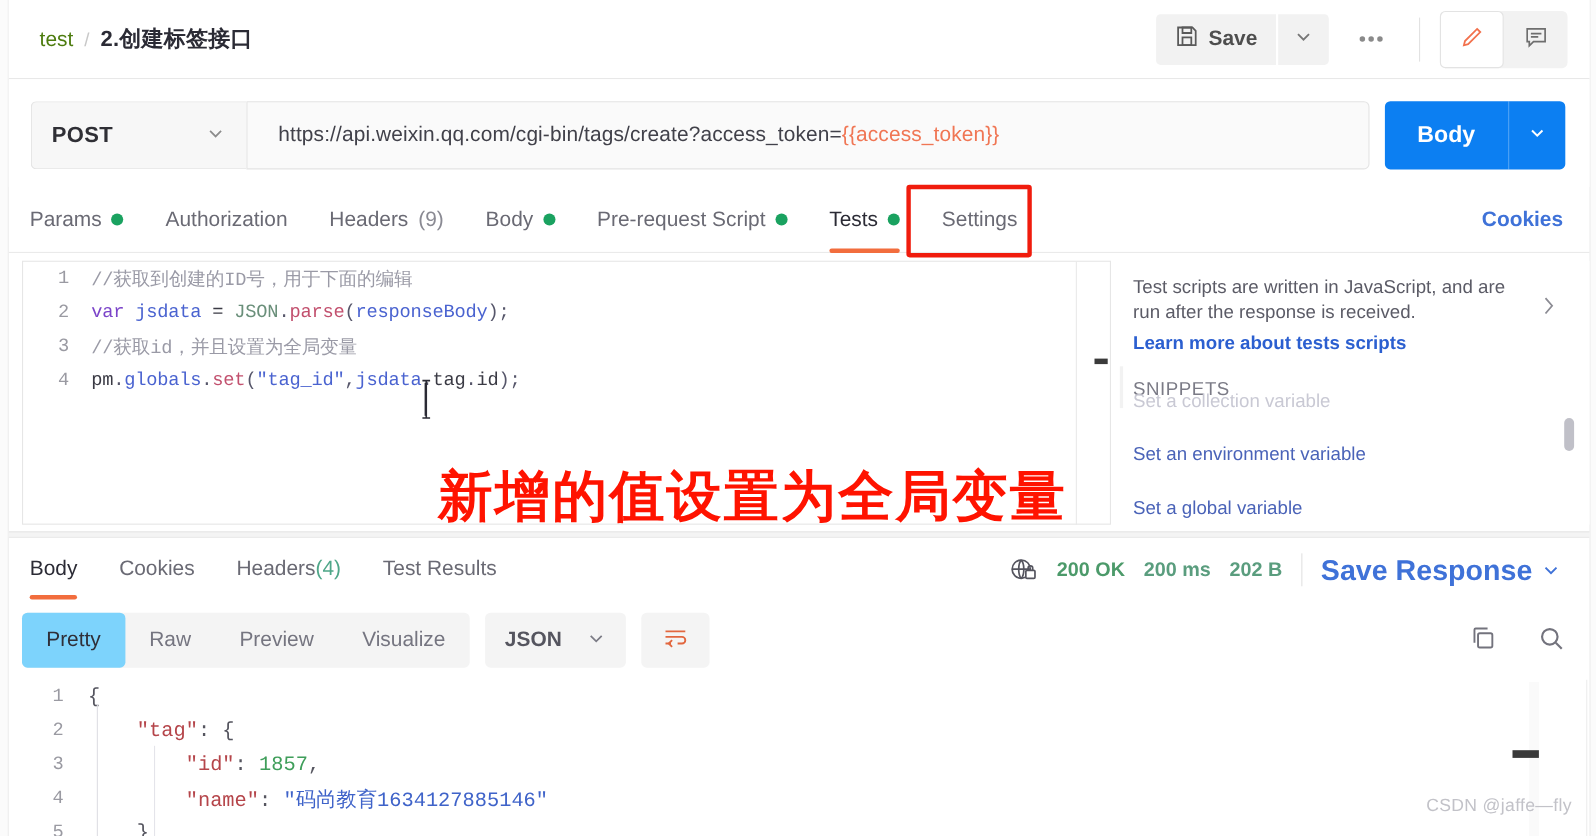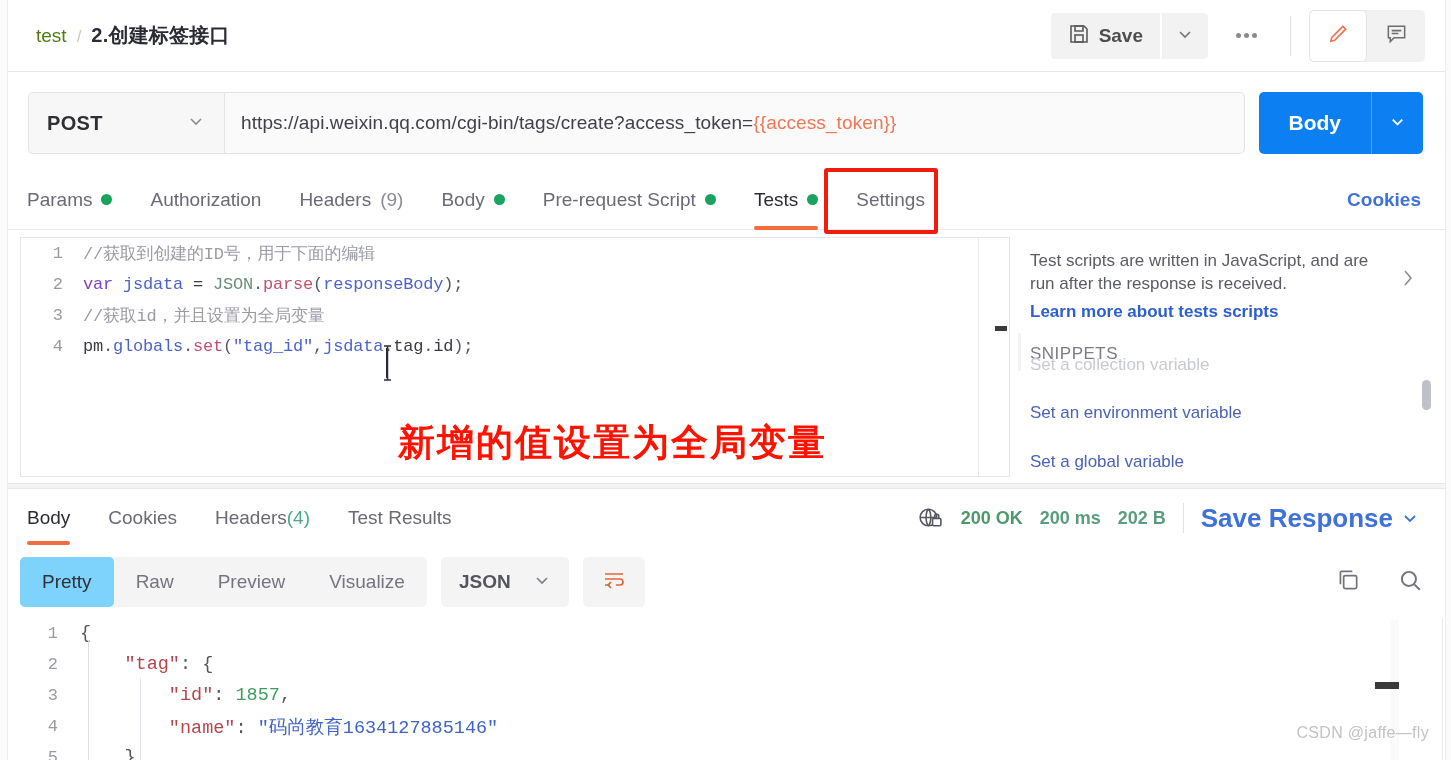--- a/index.html
+++ b/index.html
@@ -52,21 +52,21 @@
   .urlbar { position: absolute; left: 8px; top: 72px; right: 6px; height: 98px; background: #fff; }
   .urlbar-inner { position: absolute; left: 20px; top: 20px; right: 22px; height: 62px; display: flex; }
   .method {
     width: 196px; background: #f7f7f7; border: 1px solid #e4e4e4; border-right: 0;
     border-radius: 5px 0 0 5px; display: flex; align-items: center; padding: 0 18px; cursor: pointer;
   }
   .method .m-label { font-size: 20px; font-weight: 700; color: #2f2f35; letter-spacing: .3px; }
   .method .m-caret { margin-left: auto; }
   .url-input {
     flex: 1; background: #fafafa; border: 1px solid #e4e4e4; border-radius: 0 5px 5px 0;
-    display: flex; align-items: center; padding: 0 16px; overflow: hidden; cursor: text;
+    display: flex; align-items: center; padding: 0 28px; overflow: hidden; cursor: text;
   }
   .url-text { font-size: 19px; color: #41414a; white-space: nowrap; letter-spacing: .1px; }
   .url-var { color: #f07654; }
   .send-wrap { margin-left: 14px; display: flex; align-items: stretch; background: #0c7ff2; border-radius: 5px; }
   .send-btn { display: flex; align-items: center; padding: 0 30px; cursor: pointer; }
   .send-btn span { font-size: 21px; font-weight: 700; color: #fff; }
   .send-caret { width: 52px; display: flex; align-items: center; justify-content: center; cursor: pointer; border-left: 1px solid rgba(255,255,255,.28); }
 
   
   .req-tabs { position: absolute; left: 8px; top: 170px; right: 6px; height: 60px; border-bottom: 1px solid #eaeaea; display: flex; align-items: center; }
@@ -96,21 +96,21 @@
   .c-plain { color: #3a3a44; }
   .c-punct { color: #56566a; }
   .editor-scroll-x { position: absolute; right: 2px; top: 88px; width: 12px; height: 5px; background: #3a3a3a; }
   .editor-v-div { position: absolute; left: 978px; top: 238px; width: 1px; height: 239px; background: #e9e9e9; }
   .text-cursor { position: absolute; left: 386px; top: 348px; width: 2px; height: 30px; background: #2b2b35; }
   .caret-i { position: absolute; left: 382px; top: 344px; width: 11px; height: 38px; }
 
   
   .annotation {
     position: absolute; left: 398px; top: 418px;
-    font-size: 37px; font-weight: 700; color: #ff1300;
+    font-size: 50px; font-weight: 700; color: #ff1300;
     letter-spacing: 2px; white-space: nowrap; pointer-events: none;
   }
 
   
   .snippets { position: absolute; left: 1018px; top: 237px; right: 6px; height: 240px; background: #fff; padding: 12px 0 0 12px; overflow: hidden; }
   .sn-desc { font-size: 17px; line-height: 23px; color: #5b5b66; width: 350px; }
   .sn-learn { margin-top: 7px; font-size: 17px; font-weight: 700; color: #2b5fd0; cursor: pointer; }
   .sn-chevron { position: absolute; right: 26px; top: 30px; cursor: pointer; }
   .sn-header { position: absolute; left: 12px; top: 107px; font-size: 17px; color: #7b7b86; letter-spacing: .5px; }
   .sn-item { position: absolute; left: 12px; font-size: 17px; color: #4a63b8; cursor: pointer; }

